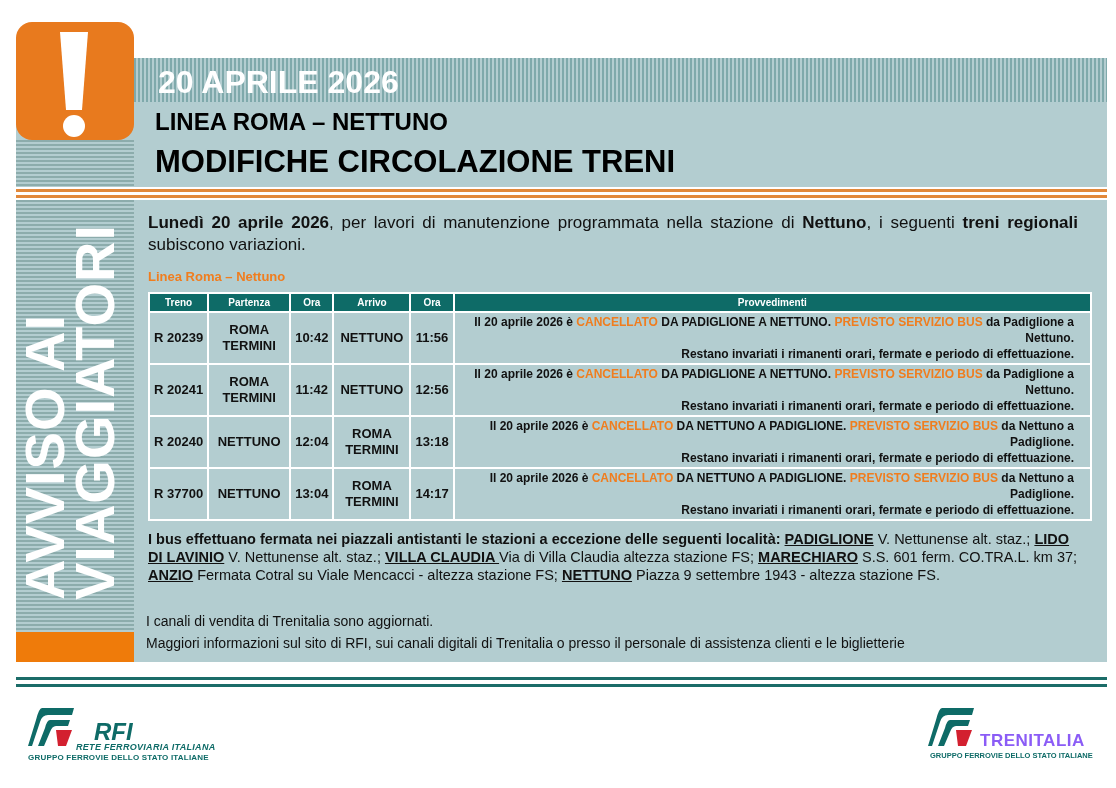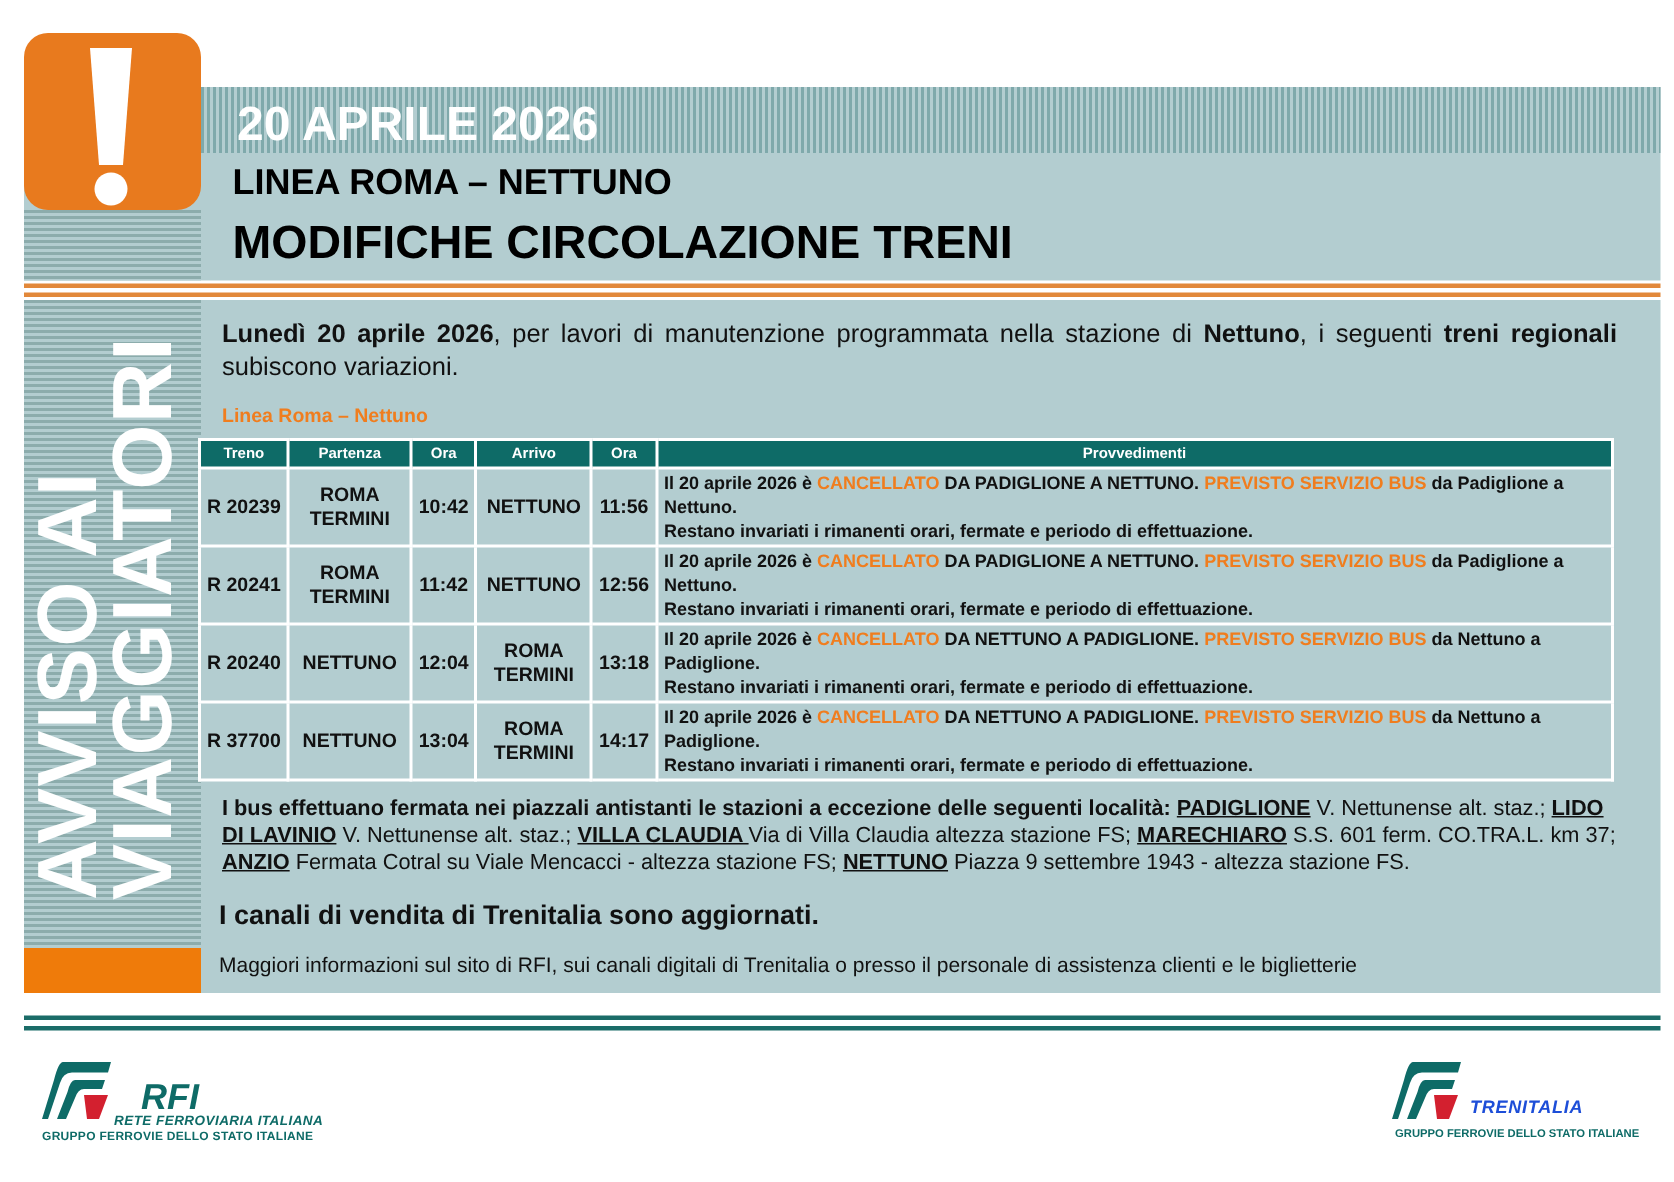--- a/index.html
+++ b/index.html
@@ -22,40 +22,40 @@
   
   .body-band{left:16px;top:200px;width:1091px;height:462px;background:#b3cdd0;}
   .side-stripes{left:16px;top:200px;width:118px;height:432px;
     background:repeating-linear-gradient(180deg,#8cacac 0,#8cacac 2px,#b3cdd0 2px,#b3cdd0 4px);}
   .side-orange{left:16px;top:632px;width:118px;height:30px;background:#ef7b0a;}
   .side-text{left:20px;top:600px;width:420px;height:110px;transform-origin:0 0;transform:rotate(-90deg);
     font-size:56px;font-weight:bold;color:#ffffff;line-height:50px;letter-spacing:1px;}
   .intro{left:148px;top:212px;width:930px;font-size:17px;line-height:22px;text-align:justify;}
   .section-label{left:148px;top:269px;font-size:13px;font-weight:bold;color:#f07d1e;}
   
-  .tbl-wrap{left:132px;top:292px;width:944px;}
+  .tbl-wrap{left:148px;top:292px;width:944px;}
   table{border-collapse:collapse;width:944px;background:#b3cdd0;border:2px solid #ffffff;}
   th{background:#0e6b67;color:#ffffff;font-size:10px;font-weight:bold;height:17px;padding:0 4px;border:2px solid #ffffff;}
   td{font-size:13px;font-weight:bold;border:2px solid #ffffff;padding:0 4px;text-align:center;height:45px;line-height:16px;}
   td.treno{text-align:left;white-space:nowrap;}
-  td.prov{text-align:left;font-size:12px;line-height:16px;padding:1px 4px;}
+  td.prov{text-align:right;font-size:12px;line-height:16px;padding:1px 16px;}
   .orange{color:#f07d1e;}
   .stops{left:148px;top:530px;width:930px;font-size:14.5px;line-height:18px;}
   .stops u{font-weight:bold;}
-  .canali{left:146px;top:600px;font-size:18px;font-weight:bold;}
+  .canali{left:146px;top:613px;font-size:14px;font-weight:normal;}
   .info{left:146px;top:635px;font-size:14px;}
   
   .teal1{left:16px;top:677px;width:1091px;height:3px;background:#1b6c68;}
   .teal2{left:16px;top:684px;width:1091px;height:3px;background:#1b6c68;}
   .rfi-logo{left:28px;top:706px;width:200px;height:60px;}
   .tren-logo{left:928px;top:706px;width:170px;height:60px;}
   .logo-text-rfi{left:76px;top:718px;font-size:24px;font-weight:bold;font-style:italic;color:#0e6b67;margin-left:18px;}
   .logo-sub-rfi{left:76px;top:742px;font-size:9px;font-weight:bold;font-style:italic;color:#0e6b67;letter-spacing:0.3px;}
   .logo-group-rfi{left:28px;top:753px;font-size:8px;font-weight:bold;color:#0e6b67;letter-spacing:0.2px;}
-  .logo-text-tren{left:980px;top:731px;font-size:12px;font-weight:bold;font-style:italic;color:#1d4ed8;letter-spacing:0.5px;}
+  .logo-text-tren{left:980px;top:731px;font-size:17px;font-weight:bold;color:#8b5cf6;letter-spacing:0.5px;}
   .logo-group-tren{left:930px;top:751px;font-size:7.5px;font-weight:bold;color:#0e6b67;}
 </style>
 </head>
 <body>
 
 <div class="abs hdr-band"></div>
 <div class="abs hdr-stripes"></div>
 <div class="abs left-hstripes"></div>
 <div class="abs alert-box">
   <svg width="118" height="118" viewBox="0 0 118 118">

